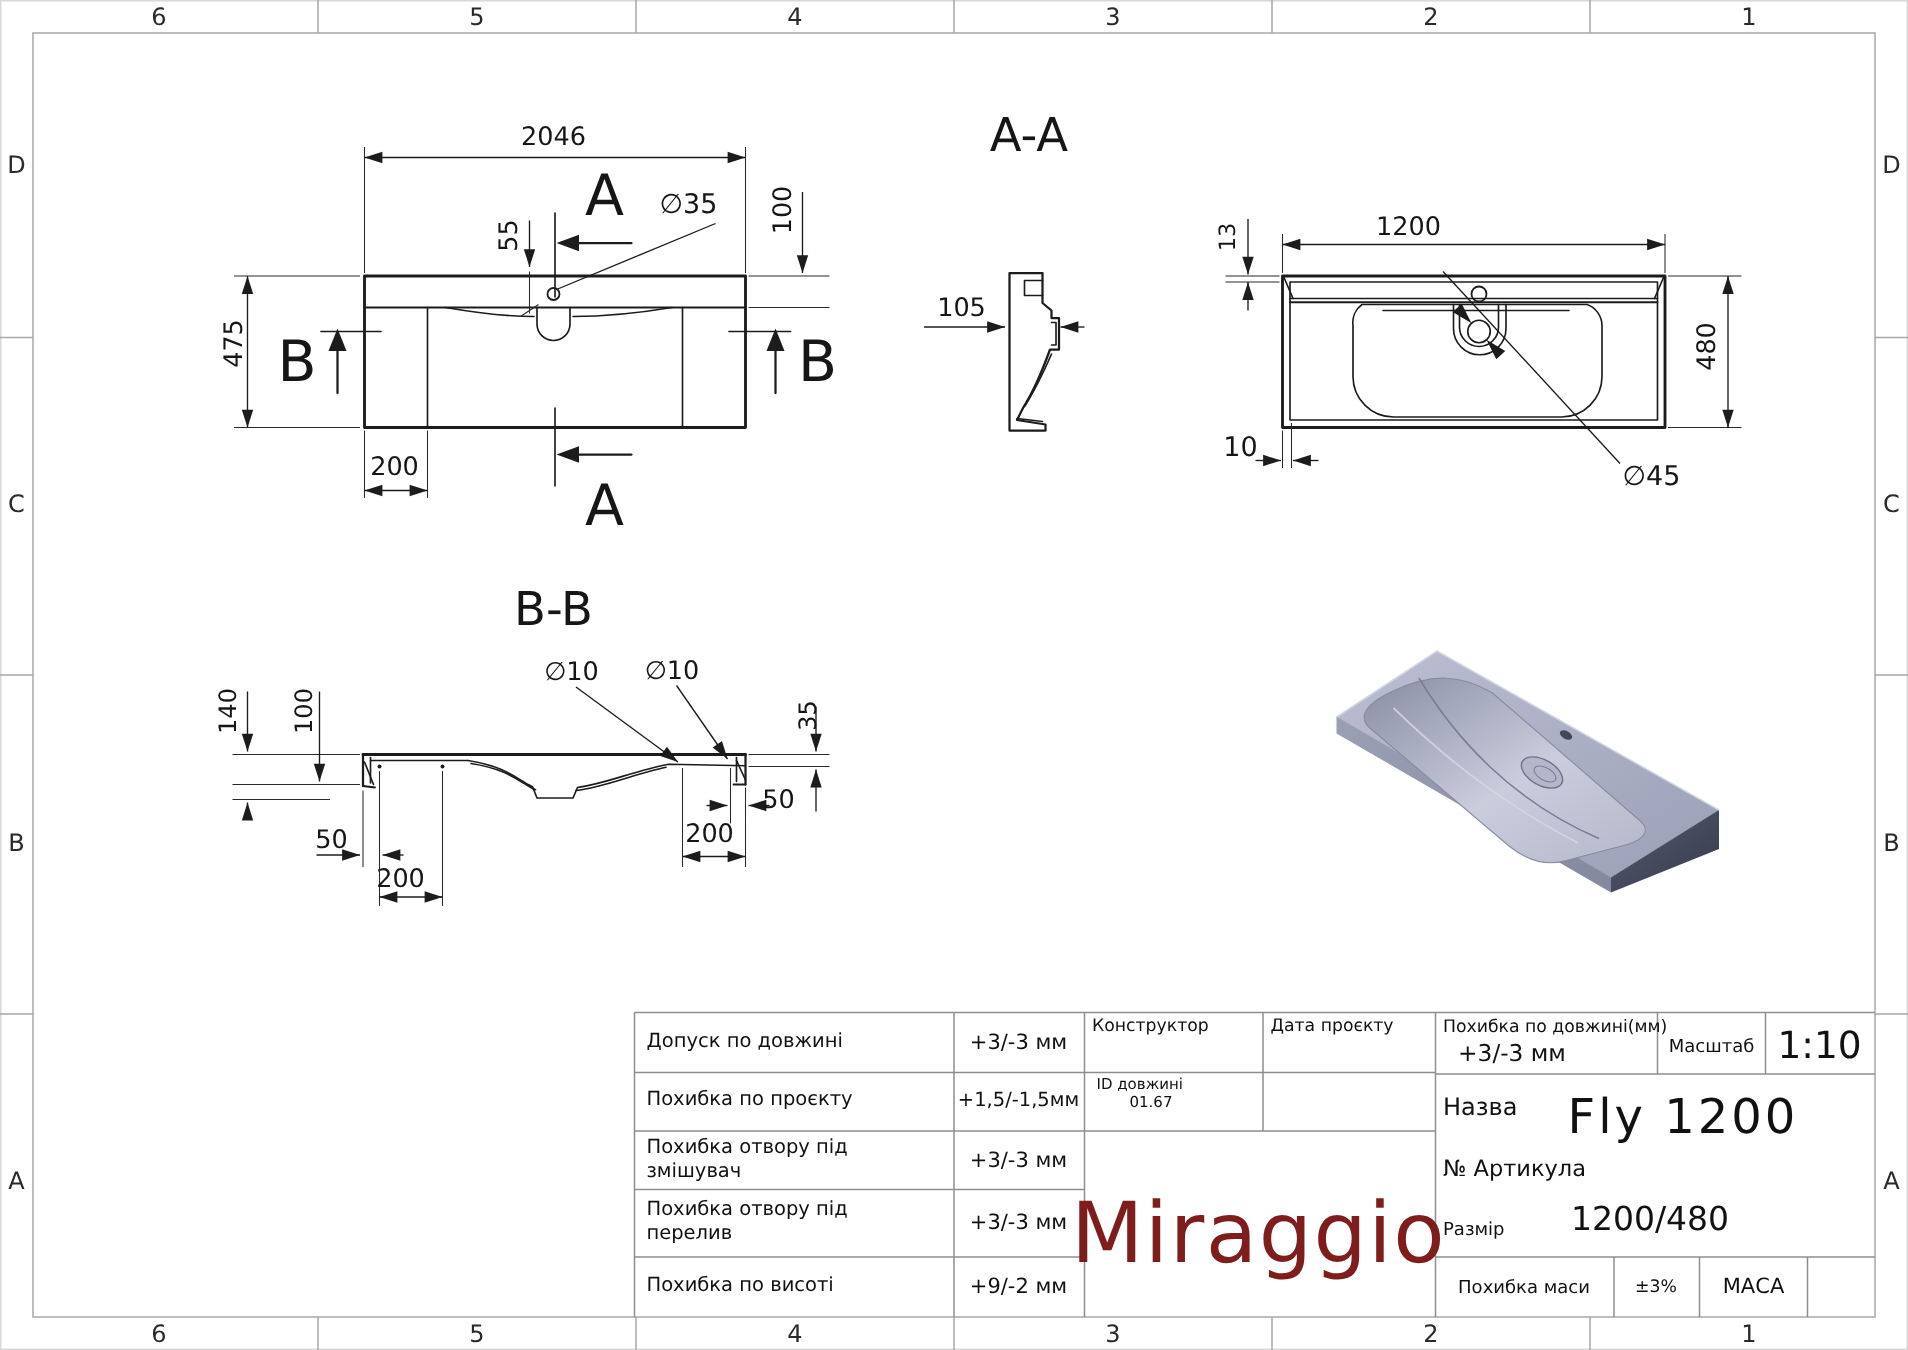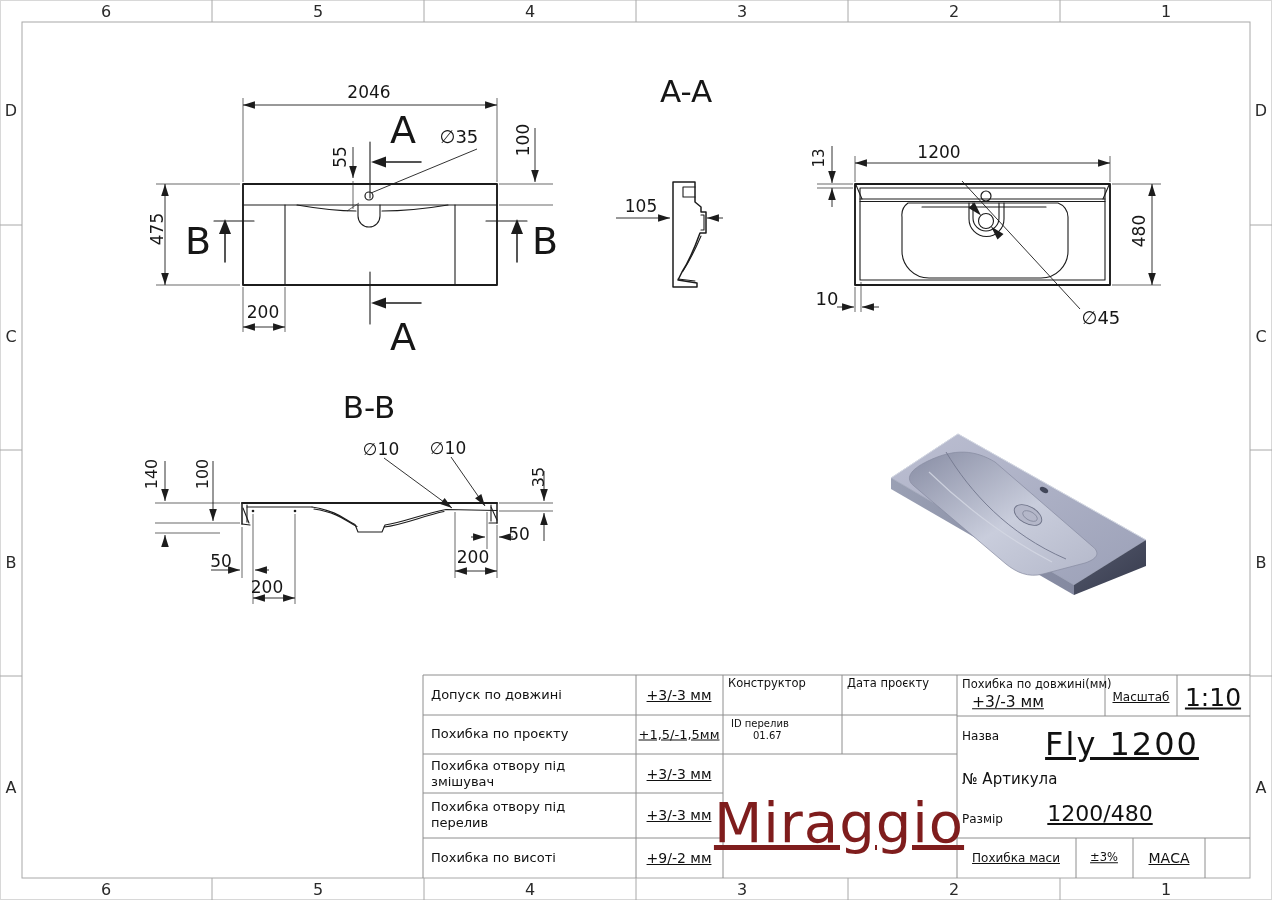--- a/index.html
+++ b/index.html
@@ -15,21 +15,21 @@
   .dim{stroke:#1c1c1c;fill:none;stroke-width:0.9;}
   .f  {fill:#1c1c1c;stroke:none;}
   .g  {stroke:#a8a8a8;fill:none;stroke-width:1;}
   .tb {stroke:#8e8e8e;fill:none;stroke-width:1;}
   
   .lb {position:absolute;transform:translate(-50%,-50%);color:#161616;white-space:nowrap;line-height:1;}
   .rot{transform:translate(-50%,-50%) rotate(-90deg);}
   .grid-lb{position:absolute;transform:translate(-50%,-50%);color:#2a2a2a;font-size:16px;}
   .tl {position:absolute;transform:translateY(-50%);color:#111;font-size:13px;line-height:1.25;}
   .ab {position:absolute;color:#111;white-space:nowrap;line-height:1;}
-  .ctr{transform:translate(-50%,-50%);text-decoration:underline;}
+  .ctr{transform:translate(-50%,-50%);}
 </style>
 </head>
 <body>
 
 <div id="sheet">
 
 <svg width="1272" height="900" viewBox="0 0 1272 900">
   <defs>
     <marker id="arr" viewBox="0 0 12 8" refX="11.5" refY="4" markerWidth="13" markerHeight="9" orient="auto-start-reverse" markerUnits="userSpaceOnUse">
       <path d="M0.5,0.5 L11.5,4 L0.5,7.5 Z" fill="#1c1c1c"></path>
@@ -257,29 +257,29 @@
 <div class="ab ctr" style="left:679px;top:734px;font-size:13px">+1,5/-1,5мм</div>
 <div class="tl" style="left:431px;top:774px;width:185px">Похибка отвору під змішувач</div>
 <div class="ab ctr" style="left:679px;top:774px;font-size:14px">+3/-3 мм</div>
 <div class="tl" style="left:431px;top:815px;width:150px">Похибка отвору під перелив</div>
 <div class="ab ctr" style="left:679px;top:815px;font-size:14px">+3/-3 мм</div>
 <div class="tl" style="left:431px;top:858px">Похибка по висоті</div>
 <div class="ab ctr" style="left:679px;top:858px;font-size:14px">+9/-2 мм</div>
 
 <div class="ab" style="left:728px;top:678px;font-size:11.5px">Конструктор</div>
 <div class="ab" style="left:847px;top:678px;font-size:11.5px">Дата проєкту</div>
-<div class="ab" style="left:731px;top:719px;font-size:10px">ID перелив</div>
+<div class="ab" style="left:731px;top:719px;font-size:10px">ID довжині</div>
 <div class="ab" style="left:753px;top:731px;font-size:10px">01.67</div>
 <div class="ab ctr" style="left:839px;top:823px;font-size:56px;letter-spacing:1px;color:#7f1d1d">Miraggio</div>
 
 <div class="ab" style="left:962px;top:679px;font-size:11.5px">Похибка по довжині(мм)</div>
 <div class="ab ctr" style="left:1008px;top:703px;font-size:15.5px">+3/-3 мм</div>
 <div class="ab ctr" style="left:1141px;top:697px;font-size:12px">Масштаб</div>
 <div class="ab ctr" style="left:1213px;top:697px;font-size:25px">1:10</div>
-<div class="ab" style="left:962px;top:730px;font-size:12px">Назва</div>
+<div class="ab" style="left:962px;top:730px;font-size:16px">Назва</div>
 <div class="ab ctr" style="left:1122px;top:744px;font-size:32px;letter-spacing:2px">Fly 1200</div>
 <div class="ab" style="left:962px;top:772px;font-size:15px">№ Артикула</div>
 <div class="ab" style="left:962px;top:813px;font-size:12px">Размір</div>
 <div class="ab ctr" style="left:1100px;top:814px;font-size:22px">1200/480</div>
 <div class="ab ctr" style="left:1016px;top:858px;font-size:12px">Похибка маси</div>
 <div class="ab ctr" style="left:1104px;top:858px;font-size:11.5px">±3%</div>
 <div class="ab ctr" style="left:1169px;top:858px;font-size:14px;font-weight:500">МАСА</div>
 
 </div>
 

